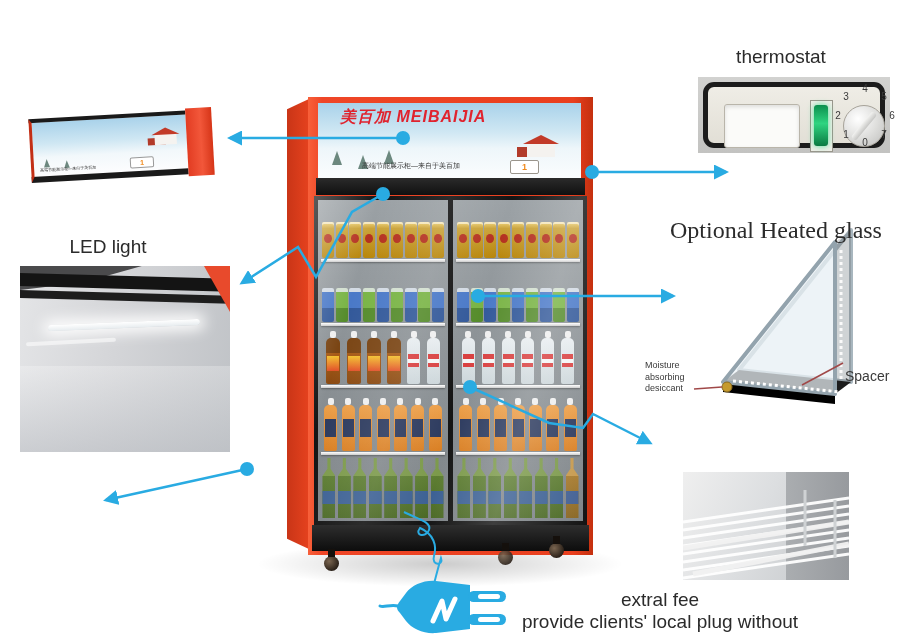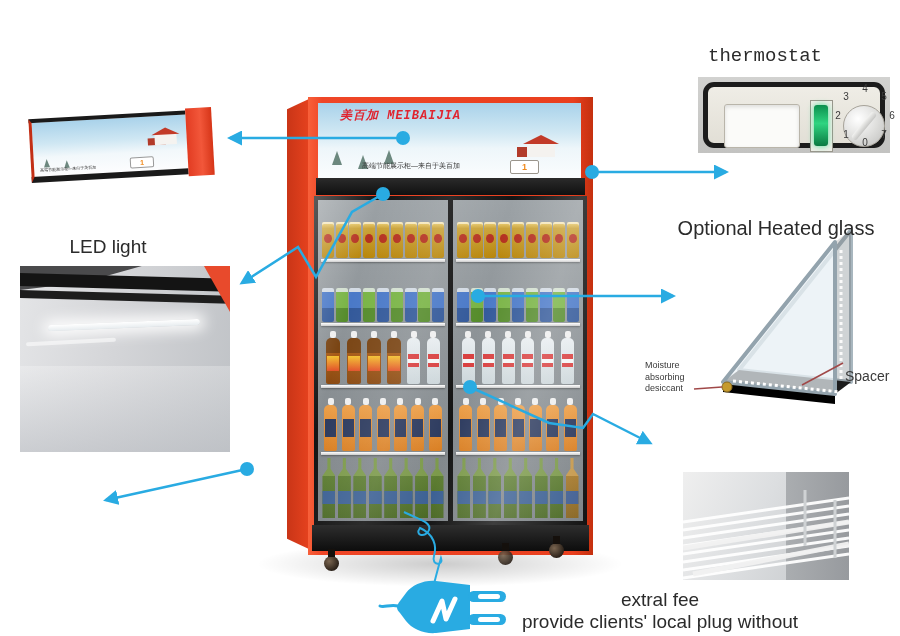--- a/index.html
+++ b/index.html
@@ -14,21 +14,21 @@
      background:linear-gradient(90deg,#c93517,#e8431f);
      clip-path:polygon(0 2.5%,100% 0,100% 100%,0 97.5%);}
   #fridge-front{left:308px;top:97px;width:285px;height:458px;z-index:1;
      background:linear-gradient(90deg,#f8603a 0,#ef4627 5%,#e93f1e 93%,#c4300f 100%);}
   #fridge-header{left:10px;top:6px;width:263px;height:76px;overflow:hidden;
      background:linear-gradient(180deg,#a9d2ea 0%,#cfe7f3 38%,#eef6fa 60%,#fbfdfe 100%);}
   .tree{position:absolute;width:0;height:0;border-left:5px solid transparent;border-right:5px solid transparent;border-bottom:14px solid #4a6b5f;opacity:.8;}
   #hdr-house{right:26px;top:40px;width:28px;height:14px;background:#f4f2ef;box-shadow:-12px 2px 0 -2px #b23b2a;}
   #hdr-house::before{content:'';position:absolute;left:-4px;top:-8px;width:0;height:0;
      border-left:18px solid transparent;border-right:18px solid transparent;border-bottom:9px solid #c23a28;}
-  #hdr-logo{left:22px;top:4px;font-size:12px;font-weight:bold;font-style:italic;color:#e0232e;letter-spacing:1px;white-space:nowrap;font-family:Liberation Mono, monospace;}
+  #hdr-logo{left:22px;top:4px;font-size:16px;font-weight:bold;font-style:italic;color:#e0232e;letter-spacing:1px;white-space:nowrap;}
   #hdr-slogan{left:18px;top:58px;width:150px;font-size:7px;color:#333;text-align:center;white-space:nowrap;overflow:hidden;}
   #hdr-badge{left:192px;top:57px;width:27px;height:12px;background:#fff;border:1px solid #9a958c;border-radius:2px;
      font-size:9px;font-weight:bold;color:#f08a1d;text-align:center;line-height:12px;}
   #fridge-strip{left:8px;top:81px;width:269px;height:17px;background:linear-gradient(180deg,#2b2b2b,#101010);}
   #doors{left:6px;top:99px;width:273px;height:329px;background:#141414;padding:4px;box-sizing:border-box;display:flex;gap:5px;}
   .door{position:relative;flex:1 1 0;background:linear-gradient(180deg,#9ba1a5 0%,#8c9296 45%,#7e8488 100%);overflow:hidden;}
   .prow{position:absolute;left:2px;right:2px;display:flex;align-items:flex-end;justify-content:space-evenly;}
   .row-1{top:14px;height:44px;} .row-2{top:86px;height:36px;} .row-3{top:138px;height:46px;}
   .row-4{top:204px;height:47px;} .row-5{top:256px;height:62px;}
   .shelf{position:absolute;left:3px;right:3px;height:3px;background:linear-gradient(180deg,#ffffff,#c9c9c9);box-shadow:0 1px 2px rgba(0,0,0,.35);}
@@ -358,23 +358,23 @@
       <path d="M398,606 C390,604 384,608 380,606" stroke="#29ABE2" stroke-width="3" fill="none" stroke-linecap="round"></path>
       <path d="M470,585 L436,581 C424,580 412,585 406,593 L400,601 C396,606 396,609 400,613 L406,621 C412,629 424,634 436,633 L470,629 Z" fill="#29ABE2"></path>
       <rect x="468" y="591" width="38" height="11" rx="5.5" fill="#29ABE2"></rect>
       <rect x="478" y="594" width="22" height="5" rx="2.5" fill="#fff"></rect>
       <rect x="468" y="614" width="38" height="11" rx="5.5" fill="#29ABE2"></rect>
       <rect x="478" y="617" width="22" height="5" rx="2.5" fill="#fff"></rect>
       <polyline points="433,621 442,601 446,619 455,599" stroke="#fff" stroke-width="5" fill="none" stroke-linecap="round" stroke-linejoin="round"></polyline>
     </g>
   </svg>
 
-  <div class="label" style="left:700px;top:45px;width:130px;font-family:Liberation Mono, monospace;">thermostat</div>
+  <div class="label" style="left:716px;top:45px;width:130px;">thermostat</div>
   <div class="label" style="left:58px;top:235px;width:100px;">LED light</div>
-  <div class="label" style="left:660px;top:216px;width:232px;font-size:20px;">Optional Heated glass</div>
+  <div class="label" style="left:660px;top:216px;width:232px;font-size:24px;font-family:Liberation Serif, serif;">Optional Heated glass</div>
   <div class="label" style="left:495px;top:589px;width:330px;line-height:1.18;">
     <div>extral fee</div>
     <div>provide clients' local plug without</div>
   </div>
   <div class="abs" id="lbl-desiccant">Moisture absorbing desiccant</div>
   <div class="abs" id="lbl-spacer">Spacer</div>
 
 </div>
 
 </body></html>

